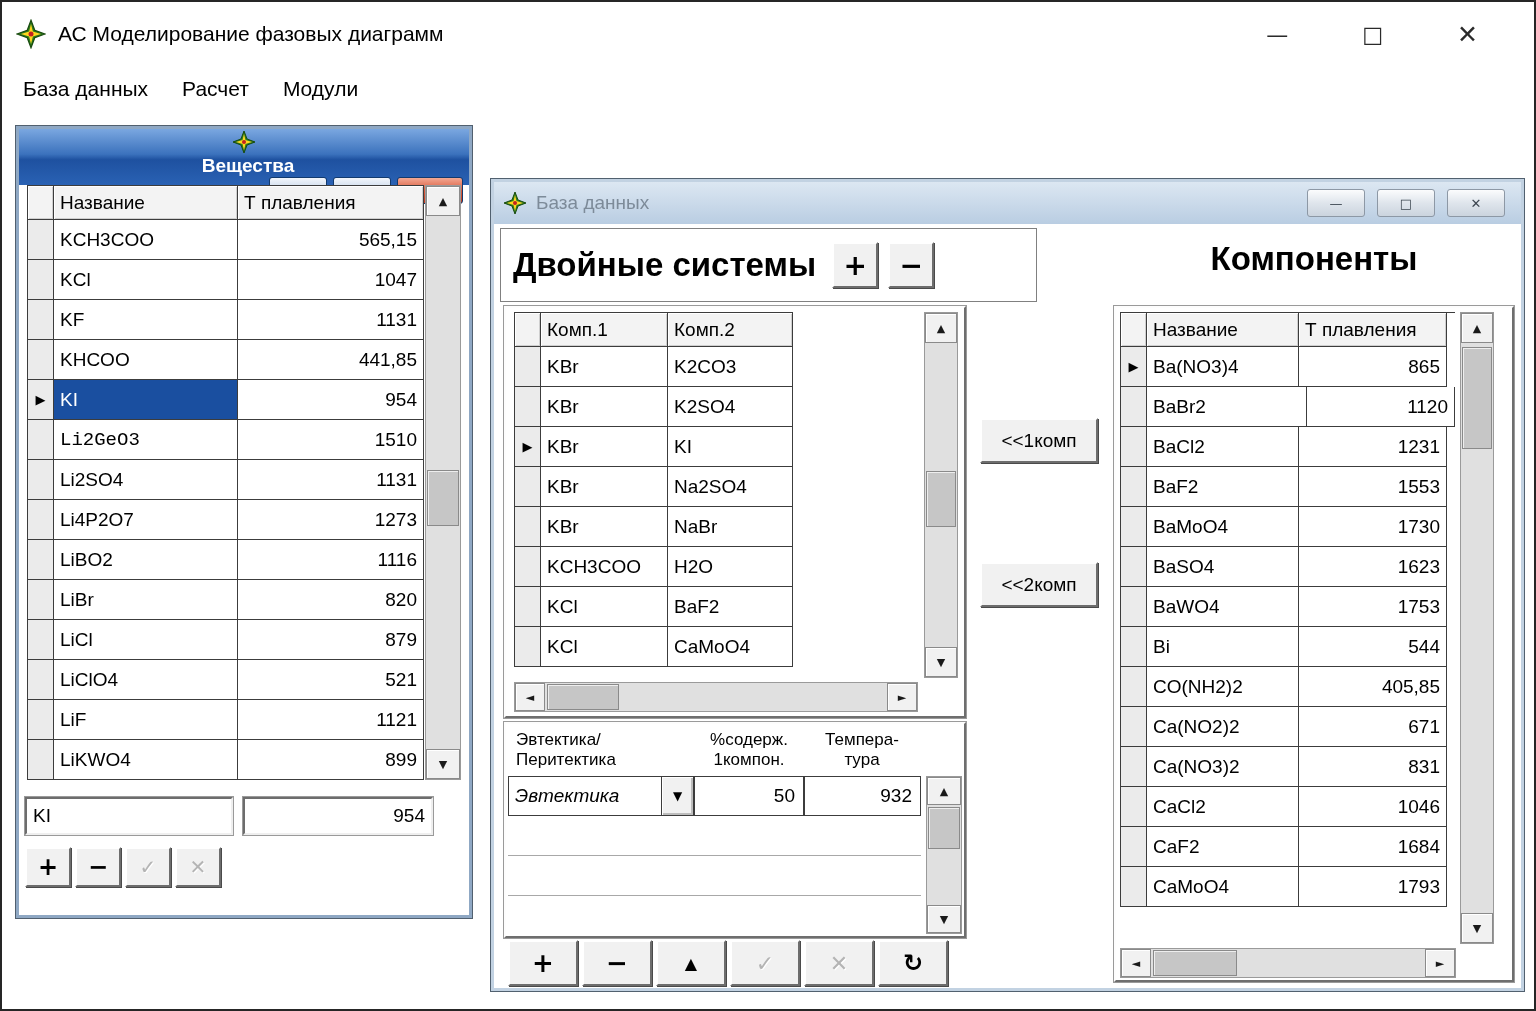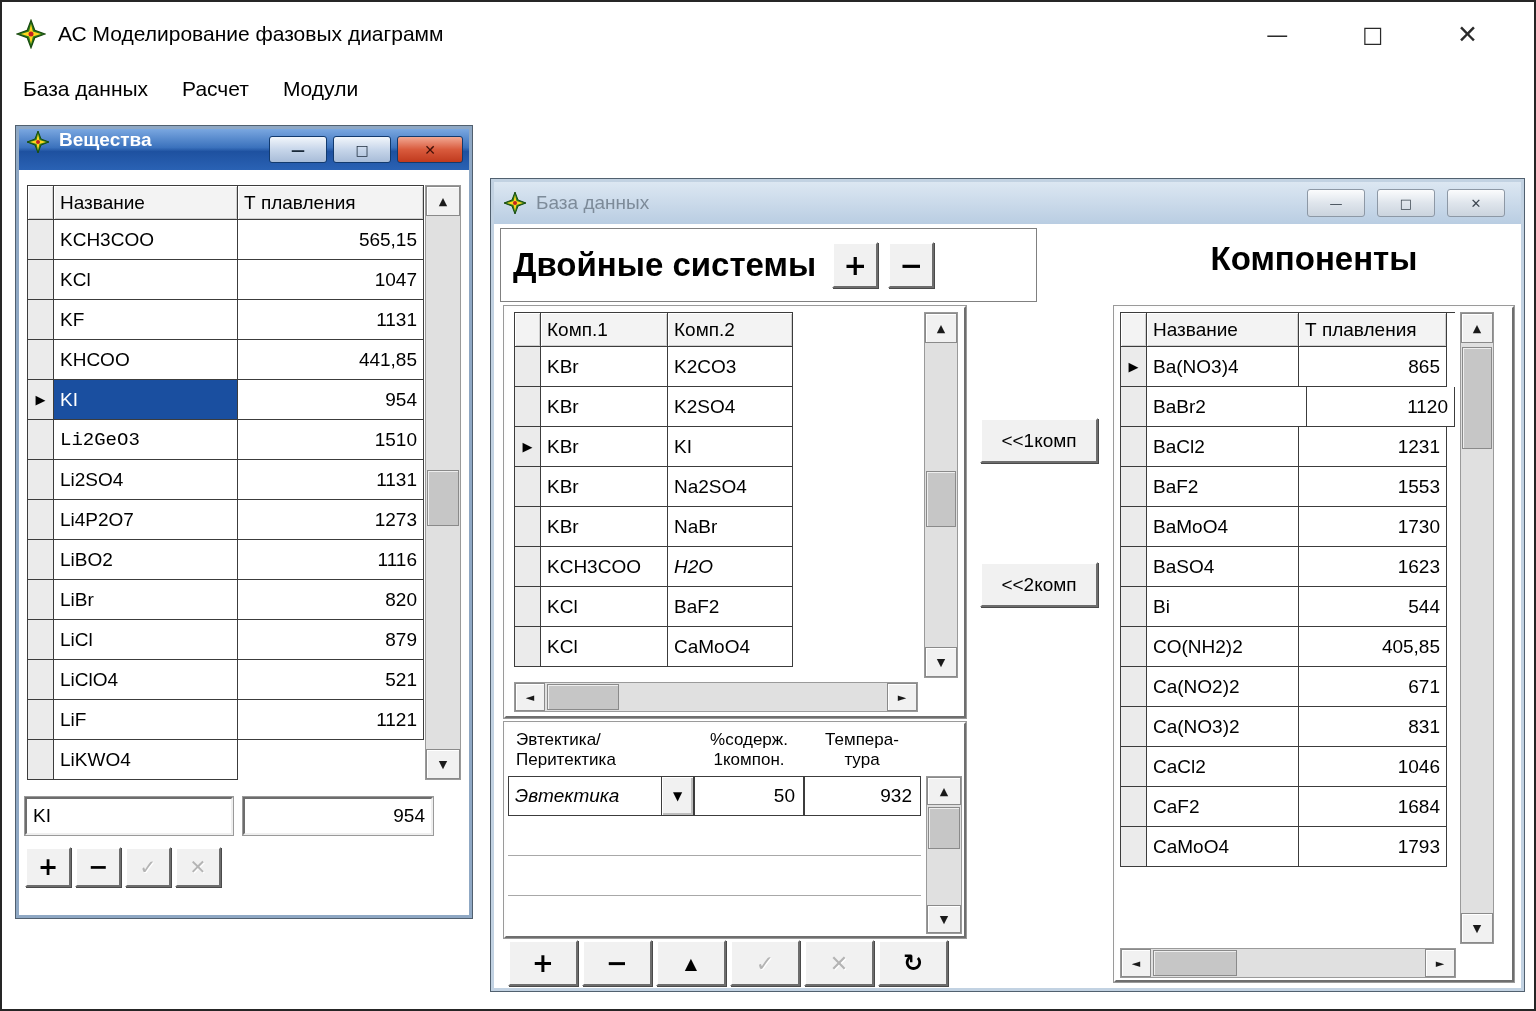--- a/index.html
+++ b/index.html
@@ -19,22 +19,22 @@
   .wm span { font-size:22px; color:#2a2a2a; cursor:default; }
   .menubar { position:absolute; left:0; top:64px; right:0; height:46px;
              display:flex; align-items:center; font-size:21px; padding-left:4px; }
   .menu-item { padding:0 17px; }
 
   
   .win { position:absolute; background:#fff; border:3px solid #a9bed4; outline:1px solid #51606f; }
   .win.substances { left:14px; top:124px; width:456px; height:792px; border-color:#8fa8c4; }
   .win.database   { left:489px; top:177px; width:1033px; height:812px; border-color:#c2d2e2; }
 
-  .tb-active { height:41px; display:flex; padding:0 6px;
-               background:linear-gradient(180deg,#7aa7e0 0%,#3b72bd 45%,#1e51a0 55%,#2a62b4 100%); }
+  .tb-active { height:56px; display:flex; align-items:center; padding:0 6px;
+               background:linear-gradient(180deg,#7aa7e0 0%,#3b72bd 45%,#1e51a0 55%,#2a62b4 100%);flex-direction:column; }
   .tb-active .tb-title { color:#fff; font-weight:bold; font-size:19px; margin-left:8px; }
   .tb-btns { margin-left:auto; display:flex; gap:6px; align-items:center; }
   .tb-btn { width:58px; height:27px; border:1px solid #123a6e; border-radius:3px;
             background:linear-gradient(#f2f6fb,#c7d6ea 50%,#a8bcd8); color:#1a2a3a;
             display:flex; align-items:center; justify-content:center; font-size:14px; font-weight:bold; }
   .tb-btn.close { width:66px; background:linear-gradient(#f2a893,#d95b3d 50%,#c03a1e); color:#401008; }
 
   .tb-inactive { height:42px; display:flex; align-items:center; padding:0 8px;
                  background:linear-gradient(180deg,#dce7f2,#b9cde2); }
   .tb-inactive .tb-title { color:#7d8b99; font-size:19px; margin-left:8px; }
@@ -217,20 +217,21 @@
             <div class="g-cell num" style="width: 186px;">521</div>
           </div>
           <div class="g-row">
             <div class="g-ind glyph"></div>
             <div class="g-cell" style="width: 184px;">LiF</div>
             <div class="g-cell num" style="width: 186px;">1121</div>
           </div>
           <div class="g-row">
             <div class="g-ind glyph"></div>
             <div class="g-cell" style="width: 184px;">LiKWO4</div>
+            <div class="g-cell num" style="width: 186px;">899</div>
           </div>
         </div>
     </div>
 
     <div class="vsb" style="left:406px;top:56px;width:36px;height:595px;">
       <div class="sbtn top glyph">▲</div>
       <div class="vthumb" style="top:284px;height:56px;"></div>
       <div class="sbtn bot glyph">▼</div>
     </div>
 
@@ -296,21 +297,21 @@
               <div class="g-cell" style="width: 125px;">Na2SO4</div>
             </div>
             <div class="g-row">
               <div class="g-ind glyph"></div>
               <div class="g-cell" style="width: 127px;">KBr</div>
               <div class="g-cell" style="width: 125px;">NaBr</div>
             </div>
             <div class="g-row">
               <div class="g-ind glyph"></div>
               <div class="g-cell" style="width: 127px;">KCH3COO</div>
-              <div class="g-cell" style="width: 125px; font-style: italic;">H2O</div>
+              <div class="g-cell" style="width: 125px;">H2O</div>
             </div>
             <div class="g-row">
               <div class="g-ind glyph"></div>
               <div class="g-cell" style="width: 127px;">KCl</div>
               <div class="g-cell" style="width: 125px;">BaF2</div>
             </div>
             <div class="g-row">
               <div class="g-ind glyph"></div>
               <div class="g-cell" style="width: 127px;">KCl</div>
               <div class="g-cell" style="width: 125px;">CaMoO4</div>
@@ -365,20 +366,25 @@
               <div class="g-cell" style="width: 152px;">BaMoO4</div>
               <div class="g-cell num" style="width: 148px;">1730</div>
             </div>
             <div class="g-row">
               <div class="g-ind glyph"></div>
               <div class="g-cell" style="width: 152px;">BaSO4</div>
               <div class="g-cell num" style="width: 148px;">1623</div>
             </div>
             <div class="g-row">
               <div class="g-ind glyph"></div>
+              <div class="g-cell" style="width: 152px;">BaWO4</div>
+              <div class="g-cell num" style="width: 148px;">1753</div>
+            </div>
+            <div class="g-row">
+              <div class="g-ind glyph"></div>
               <div class="g-cell" style="width: 152px;">Bi</div>
               <div class="g-cell num" style="width: 148px;">544</div>
             </div>
             <div class="g-row">
               <div class="g-ind glyph"></div>
               <div class="g-cell" style="width: 152px;">CO(NH2)2</div>
               <div class="g-cell num" style="width: 148px;">405,85</div>
             </div>
             <div class="g-row">
               <div class="g-ind glyph"></div>

